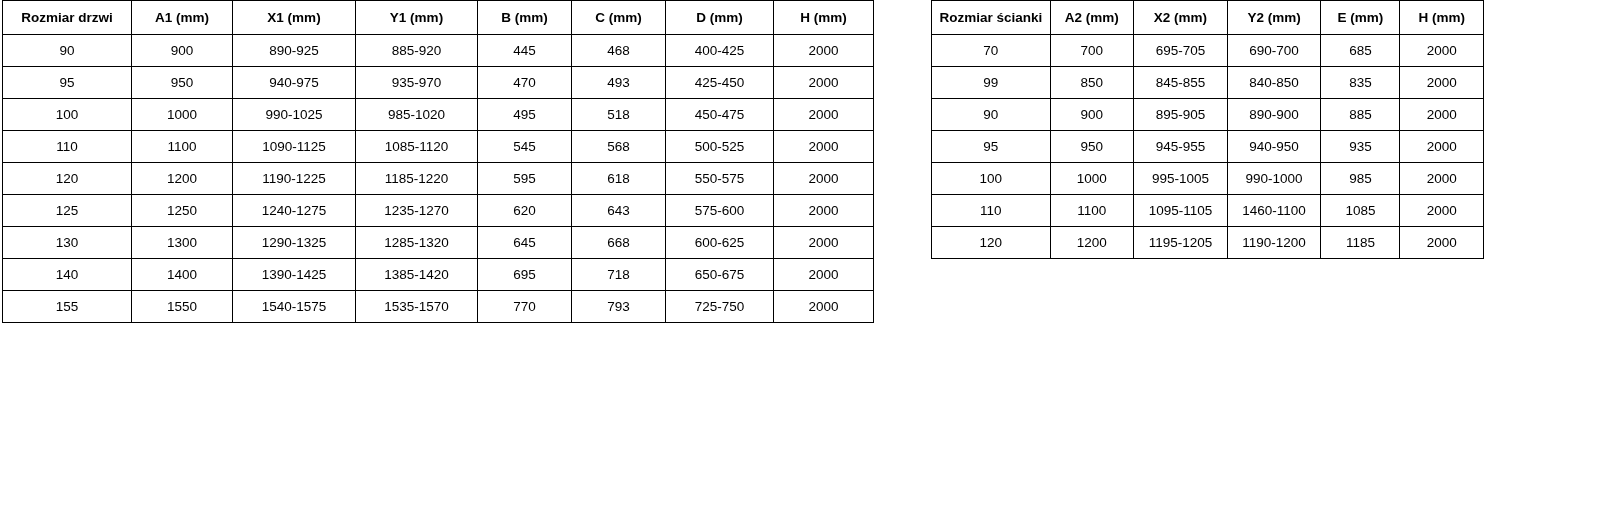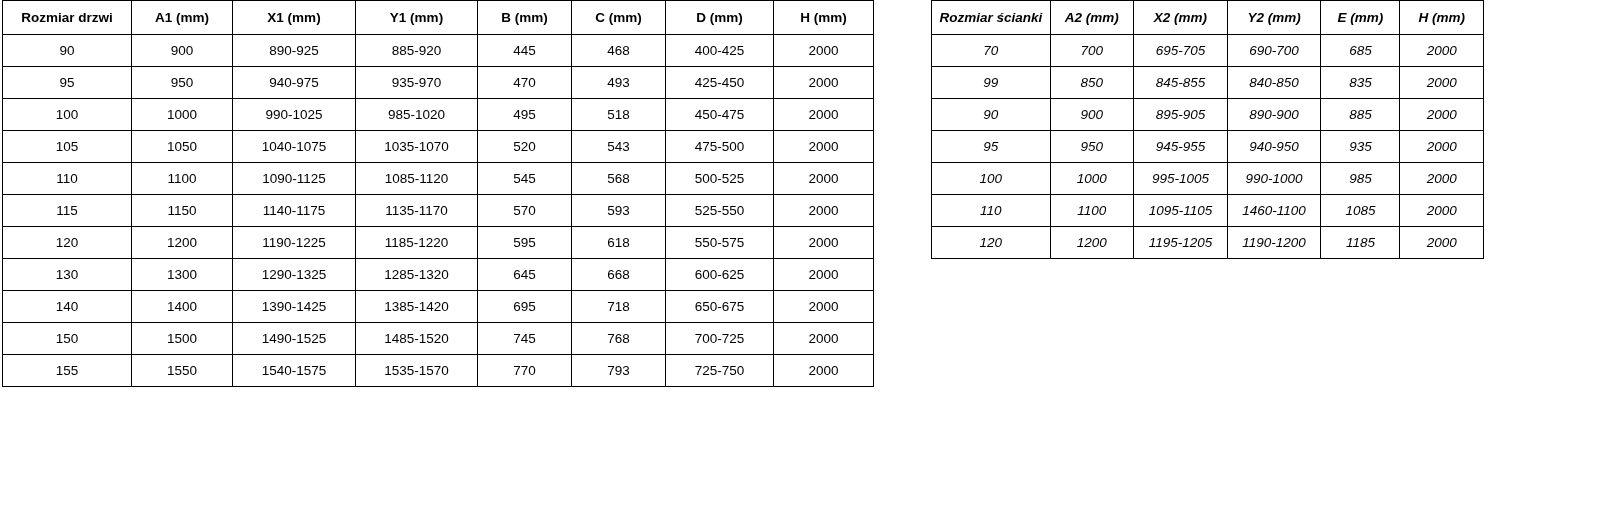--- a/index.html
+++ b/index.html
@@ -18,21 +18,21 @@
     position: relative;
     width: 1484px;
     height: 514px;
     border-radius: 13px;
   }
   .table-wrap {
     position: absolute;
     top: 0;
   }
   #doors-wrap { left: 2px; }
-  #walls-wrap { left: 931px; font-style: italic; }
+  #walls-wrap { left: 931px; }
 
   table.spec {
     border-collapse: collapse;
     table-layout: fixed;
   }
   table.spec th,
   table.spec td {
     border: 1px solid #000000;
     text-align: center;
     vertical-align: middle;
@@ -122,87 +122,67 @@
           <td>100</td>
           <td>1000</td>
           <td>990-1025</td>
           <td>985-1020</td>
           <td>495</td>
           <td>518</td>
           <td>450-475</td>
           <td>2000</td>
         </tr>
         <tr>
-          <td>105</td>
-          <td>1050</td>
-          <td>1040-1075</td>
-          <td>1035-1070</td>
-          <td>520</td>
-          <td>543</td>
-          <td>475-500</td>
-          <td>2000</td>
-        </tr>
-        <tr>
           <td>110</td>
           <td>1100</td>
           <td>1090-1125</td>
           <td>1085-1120</td>
           <td>545</td>
           <td>568</td>
           <td>500-525</td>
           <td>2000</td>
         </tr>
         <tr>
-          <td>115</td>
-          <td>1150</td>
-          <td>1140-1175</td>
-          <td>1135-1170</td>
-          <td>570</td>
-          <td>593</td>
-          <td>525-550</td>
-          <td>2000</td>
-        </tr>
-        <tr>
           <td>120</td>
           <td>1200</td>
           <td>1190-1225</td>
           <td>1185-1220</td>
           <td>595</td>
           <td>618</td>
           <td>550-575</td>
           <td>2000</td>
         </tr>
         <tr>
+          <td>125</td>
+          <td>1250</td>
+          <td>1240-1275</td>
+          <td>1235-1270</td>
+          <td>620</td>
+          <td>643</td>
+          <td>575-600</td>
+          <td>2000</td>
+        </tr>
+        <tr>
           <td>130</td>
           <td>1300</td>
           <td>1290-1325</td>
           <td>1285-1320</td>
           <td>645</td>
           <td>668</td>
           <td>600-625</td>
           <td>2000</td>
         </tr>
         <tr>
           <td>140</td>
           <td>1400</td>
           <td>1390-1425</td>
           <td>1385-1420</td>
           <td>695</td>
           <td>718</td>
           <td>650-675</td>
-          <td>2000</td>
-        </tr>
-        <tr>
-          <td>150</td>
-          <td>1500</td>
-          <td>1490-1525</td>
-          <td>1485-1520</td>
-          <td>745</td>
-          <td>768</td>
-          <td>700-725</td>
           <td>2000</td>
         </tr>
         <tr>
           <td>155</td>
           <td>1550</td>
           <td>1540-1575</td>
           <td>1535-1570</td>
           <td>770</td>
           <td>793</td>
           <td>725-750</td>

